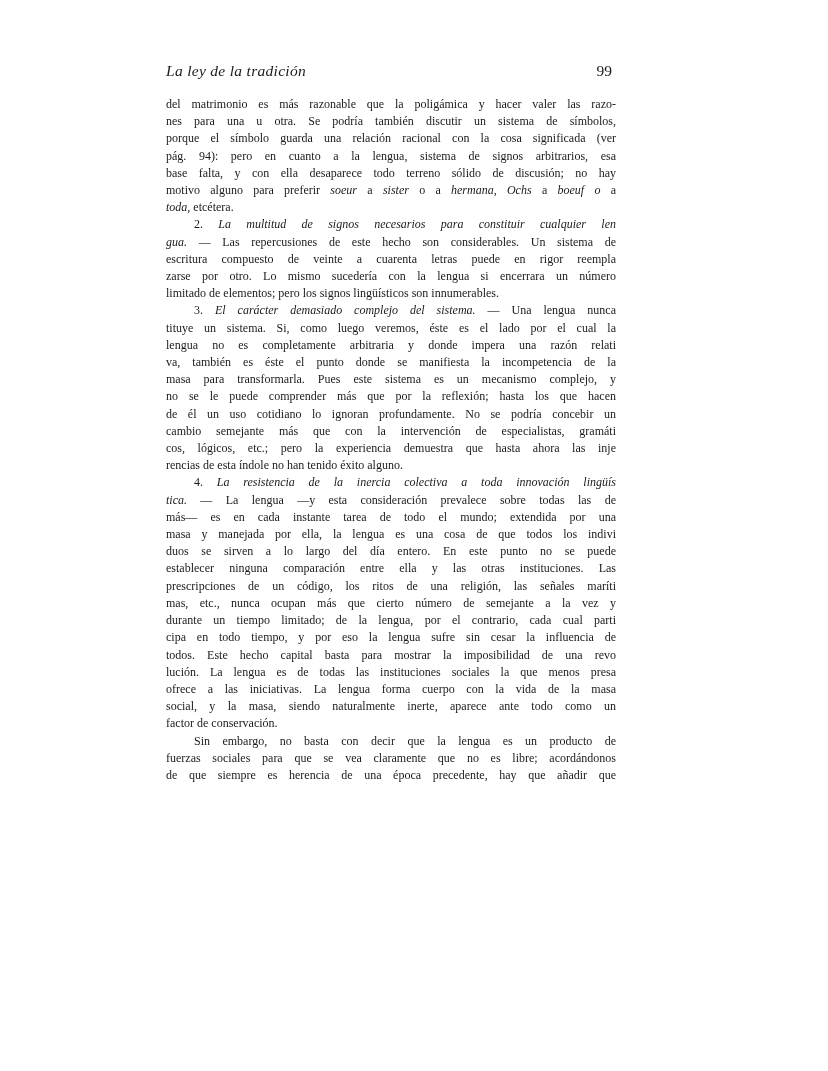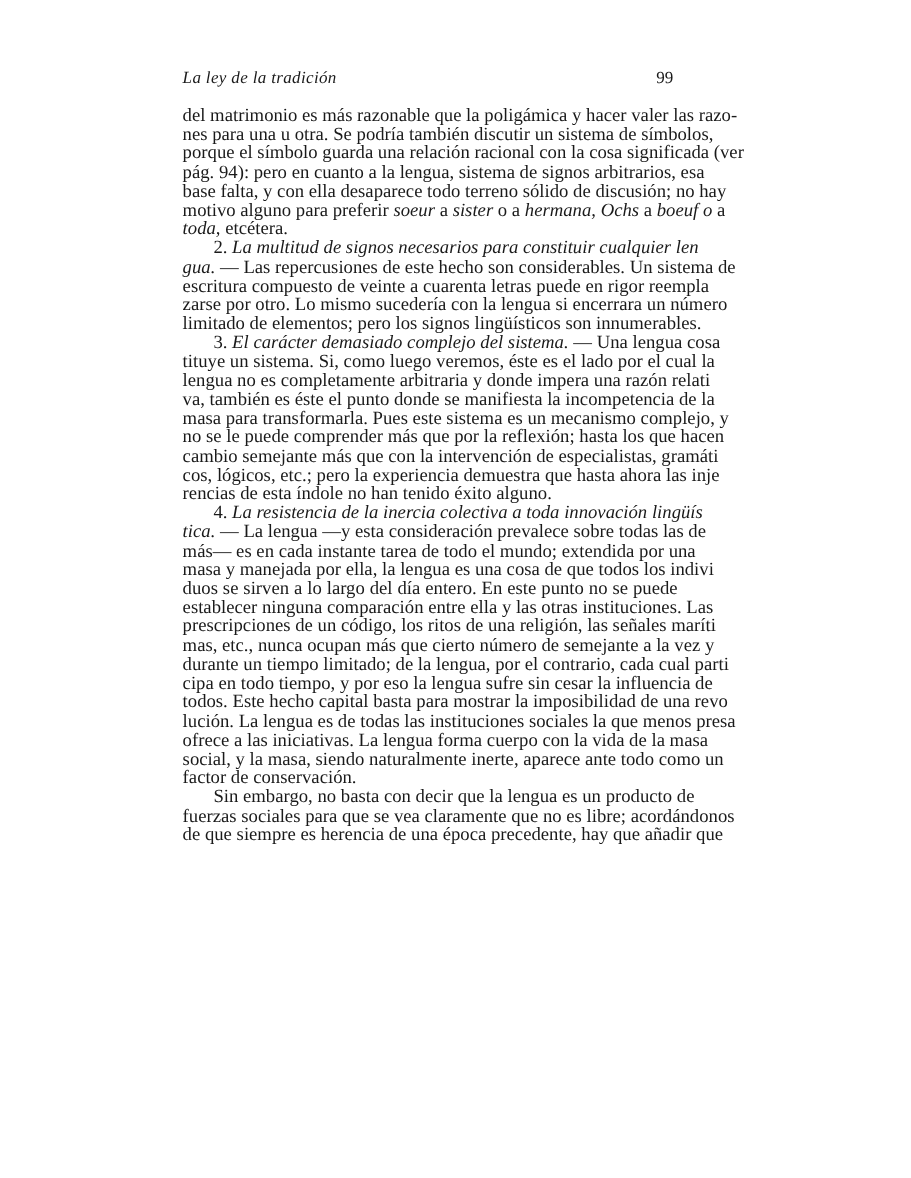--- a/index.html
+++ b/index.html
@@ -8,21 +8,21 @@
     position: absolute; left: 166px; top: 62px; width: 450px;
     font-family: "Liberation Serif", "DejaVu Serif", serif;
     color: #1a1a1a;
   }
   .running-head {
     display: flex; justify-content: space-between; align-items: baseline;
     font-size: 15.5px; height: 22px; margin-bottom: 12px;
   }
   .running-title { font-style: italic; letter-spacing: 0.3px; }
   .page-number { font-size: 15.5px; padding-right: 4px; text-align: right; }
-  .body-text { font-size: 17px; line-height: 17.2px; }
+  .body-text { font-size: 12px; line-height: 17.2px; }
   .line { display: block; text-align: justify; text-align-last: justify; white-space: nowrap; }
   .line.last { text-align-last: left; }
   .it { font-style: italic; }
 </style>
 </head>
 <body>
 
 <div class="page">
   <div class="running-head">
     <span class="running-title">La ley de la tradición</span>
@@ -39,26 +39,27 @@
         <span class="line last"><span class="it">toda,</span><span> etcétera.</span></span>
       </div>
       <div>
         <span class="line" style="padding-left: 28px; font-family: Liberation Serif, serif;"><span>2. </span><span class="it">La multitud de signos necesarios para constituir cualquier len</span></span>
         <span class="line"><span class="it">gua.</span><span> — Las repercusiones de este hecho son considerables. Un sistema de</span></span>
         <span class="line"><span>escritura compuesto de veinte a cuarenta letras puede en rigor reempla</span></span>
         <span class="line"><span>zarse por otro. Lo mismo sucedería con la lengua si encerrara un número</span></span>
         <span class="line last"><span>limitado de elementos; pero los signos lingüísticos son innumerables.</span></span>
       </div>
       <div>
-        <span class="line" style="padding-left: 28px;"><span>3. </span><span class="it">El carácter demasiado complejo del sistema.</span><span> — Una lengua cosa</span></span>
+        <span class="line" style="padding-left: 28px;"><span>3. </span><span class="it">El carácter demasiado complejo del sistema.</span><span> — Una lengua nunca</span></span>
         <span class="line"><span>tituye un sistema. Si, como luego veremos, éste es el lado por el cual la</span></span>
         <span class="line"><span>lengua no es completamente arbitraria y donde impera una razón relati</span></span>
         <span class="line"><span>va, también es éste el punto donde se manifiesta la incompetencia de la</span></span>
         <span class="line"><span>masa para transformarla. Pues este sistema es un mecanismo complejo, y</span></span>
         <span class="line"><span>no se le puede comprender más que por la reflexión; hasta los que hacen</span></span>
+        <span class="line"><span>de él un uso cotidiano lo ignoran profundamente. No se podría concebir un</span></span>
         <span class="line"><span>cambio semejante más que con la intervención de especialistas, gramáti</span></span>
         <span class="line"><span>cos, lógicos, etc.; pero la experiencia demuestra que hasta ahora las inje</span></span>
         <span class="line last"><span>rencias de esta índole no han tenido éxito alguno.</span></span>
       </div>
       <div>
         <span class="line" style="padding-left: 28px;"><span>4. </span><span class="it">La resistencia de la inercia colectiva a toda innovación lingüís</span></span>
         <span class="line"><span class="it">tica.</span><span> — La lengua —y esta consideración prevalece sobre todas las de</span></span>
         <span class="line"><span>más— es en cada instante tarea de todo el mundo; extendida por una</span></span>
         <span class="line"><span>masa y manejada por ella, la lengua es una cosa de que todos los indivi</span></span>
         <span class="line"><span>duos se sirven a lo largo del día entero. En este punto no se puede</span></span>

